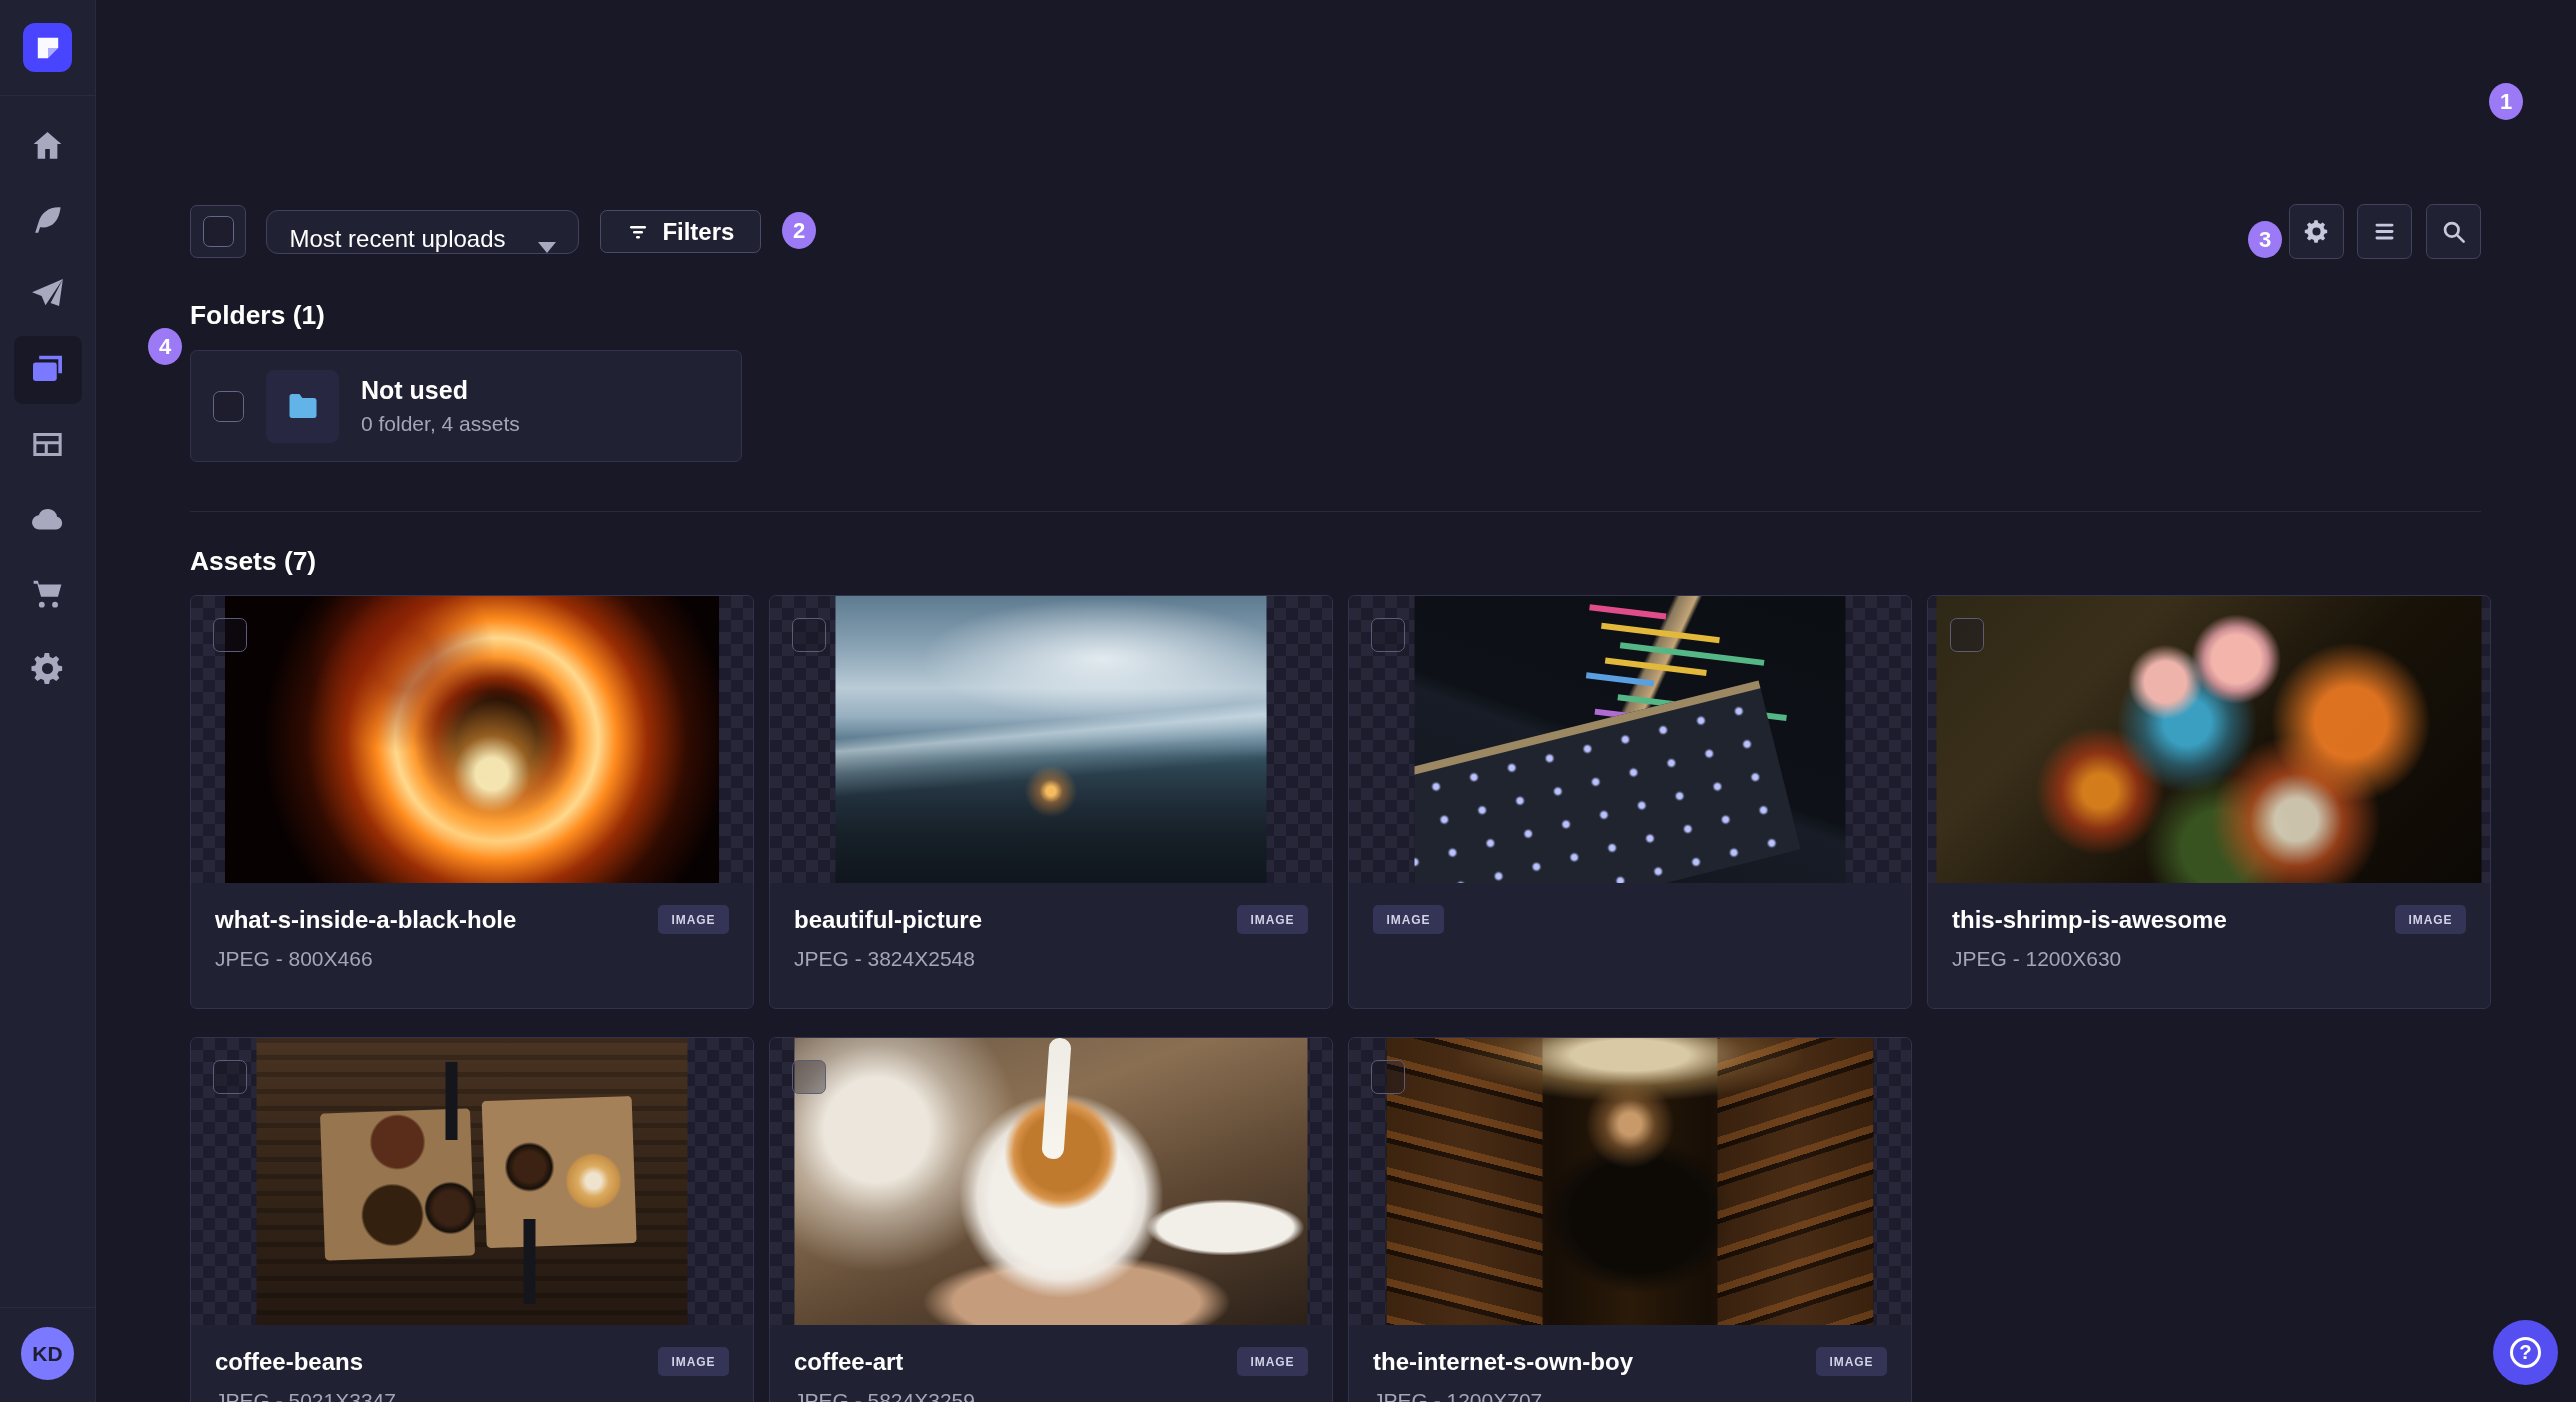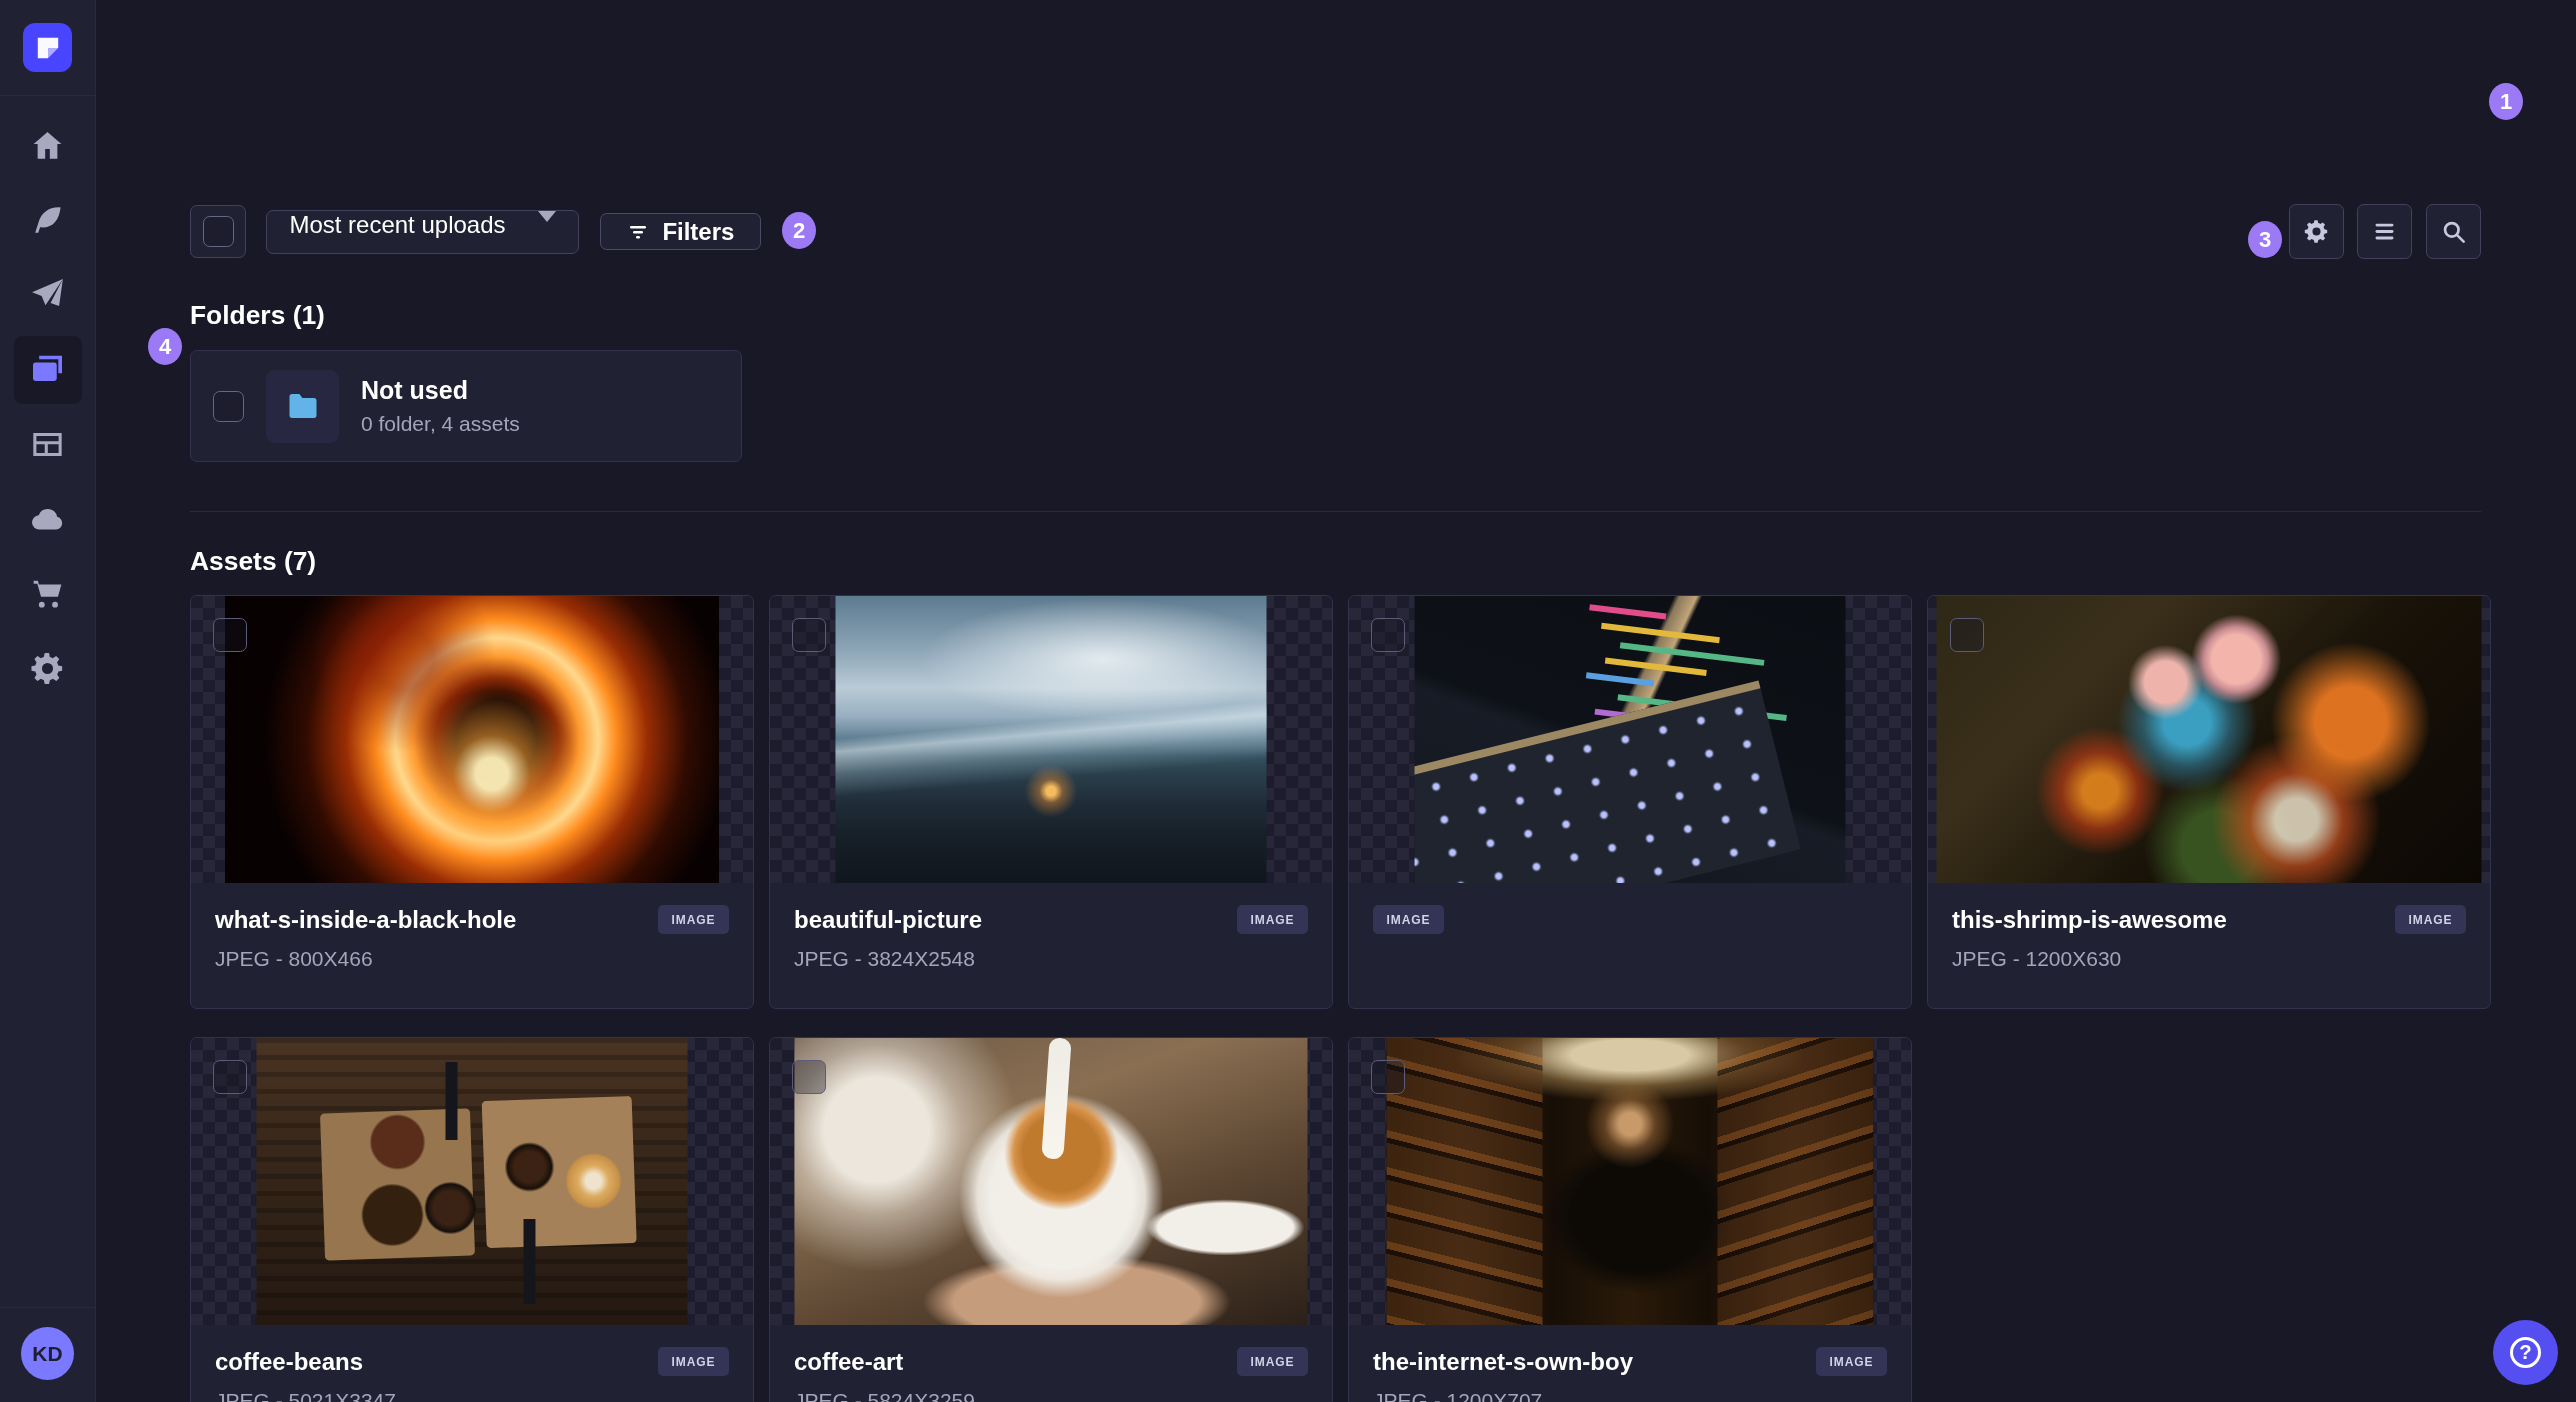--- a/index.html
+++ b/index.html
@@ -42,25 +42,25 @@
   .plus::before{left:10.2px;top:0;width:3.4px;height:24px;}
   .plus::after{left:0;top:10.2px;width:24px;height:3.4px;}
   
   .toolbar{position:absolute;top:204px;left:95px;right:95px;height:55px;
     display:flex;align-items:center;justify-content:space-between;}
   .toolbar-left{display:flex;align-items:center;gap:20.4px;}
   .selectall{width:56px;height:53px;border:0.9px solid #42425f;border-radius:6.8px;background:#212134;
     display:flex;align-items:center;justify-content:center;cursor:pointer;box-sizing:border-box;}
   .checkbox{width:31px;height:31px;border:1.7px solid #666687;border-radius:6.8px;
     background:rgba(24,24,38,.45);box-sizing:border-box;}
-  .dropdown{width:313px;height:44px;border:0.9px solid #42425f;border-radius:7px;background:#212134;
-    display:flex;align-items:flex-start;padding:0 22px;box-sizing:border-box;font-size:24px;cursor:pointer;}
+  .dropdown{width:313px;height:44px;border:0.9px solid #42425f;border-radius:12px;background:#212134;
+    display:flex;align-items:flex-end;padding:0 22px;box-sizing:border-box;font-size:24px;cursor:pointer;}
   .caret{margin-left:auto;width:0;height:0;border-left:9.4px solid transparent;border-right:9.4px solid transparent;
     border-top:11px solid #a8a8bf;}
-  .btn-filters{height:37px;border:0.9px solid #4a4a6a;border-radius:6.8px;background:#212134;color:#fff;
+  .btn-filters{height:43px;border:0.9px solid #4a4a6a;border-radius:6.8px;background:#212134;color:#fff;
     display:flex;align-items:center;gap:12px;padding:0 25.6px;font-size:24px;font-weight:bold;cursor:pointer;box-sizing:border-box;}
   .toolbar-right{display:flex;align-items:center;gap:13.6px;}
   .icon-btn{width:55px;height:55px;border:0.9px solid #42425f;border-radius:6.8px;background:#212134;
     display:flex;align-items:center;justify-content:center;color:#c7c7dd;cursor:pointer;box-sizing:border-box;}
   .icon-btn svg{width:27px;height:27px;}
   
   .section-title{font-size:26.4px;font-weight:bold;color:#ffffff;}
   .folders-title{position:absolute;top:300px;left:95px;}
   .folder-card{position:absolute;top:350px;left:95px;width:552px;height:112px;background:#212134;
     border:0.9px solid #32324d;border-radius:6.8px;display:flex;align-items:center;gap:22px;

